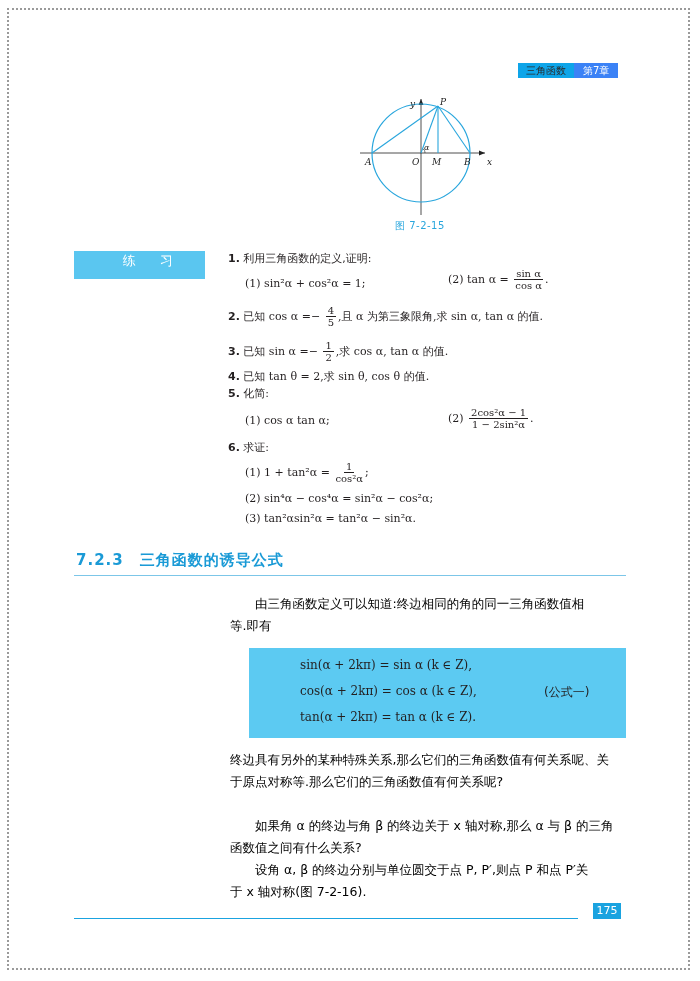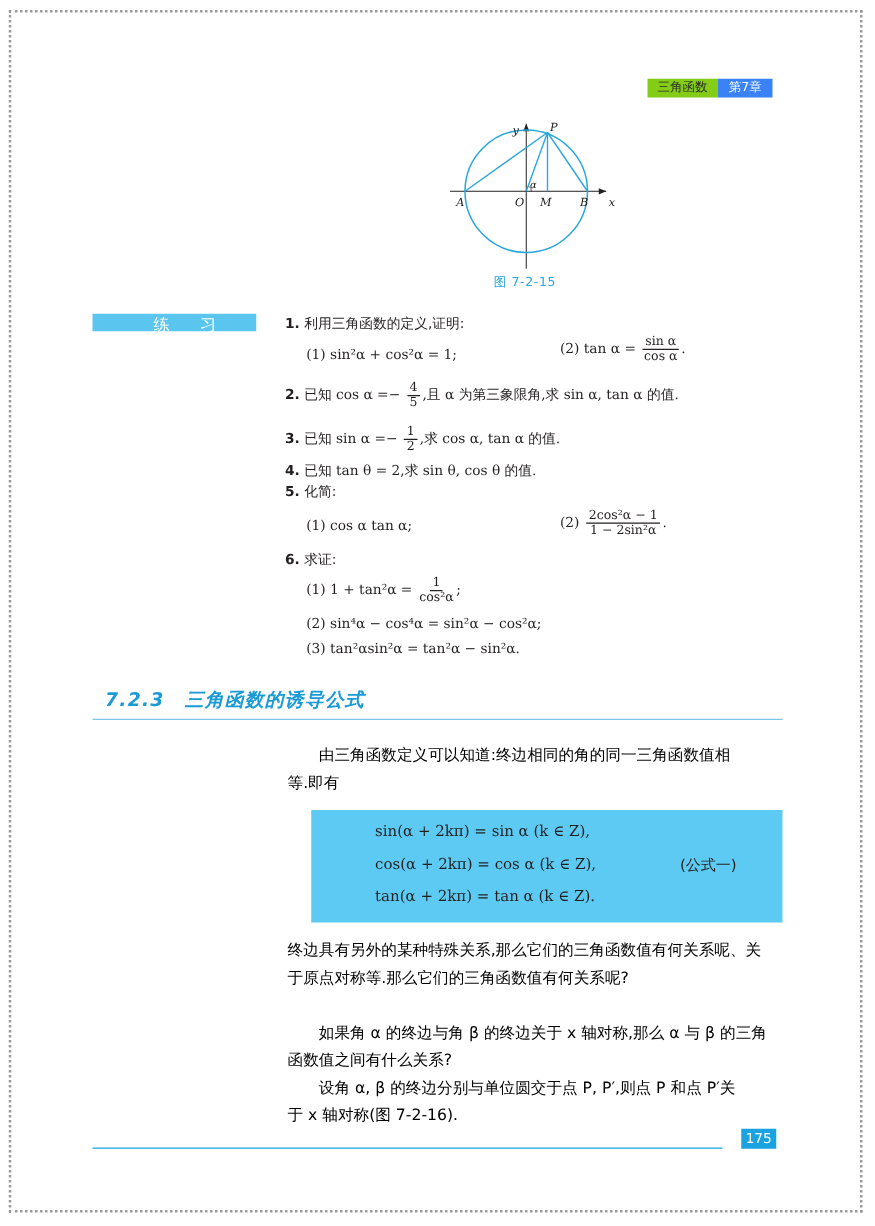--- a/index.html
+++ b/index.html
@@ -2,36 +2,36 @@
 <html><head>
 <meta charset="utf-8">
 <style>
   html, body { margin: 0; padding: 0; background: #ffffff; }
   body { width: 700px; height: 981px; position: relative; overflow: hidden;
          font-family: "DejaVu Serif", "Liberation Serif", serif; color: #231f20; }
   .page-border { position: absolute; left: 7px; top: 8px; width: 683px; height: 962px;
                  border: 2px dotted #9a9a9a; box-sizing: border-box; }
   .header { position: absolute; top: 63px; left: 518px; height: 15px; display: flex; font-size: 10px;
             font-family: "DejaVu Sans", sans-serif; }
-  .header .chap-name { background: #84cc16; color: #2a2a2a; padding: 0 8px; line-height: 15px; }
+  .header .chap-name { background: #0ea5e9; color: #2a2a2a; padding: 0 8px; line-height: 15px; }
   .header .chap-num { background: #3b82f6; color: #fff; padding: 0 9px; line-height: 15px; }
   .figure { position: absolute; left: 360px; top: 95px; width: 135px; height: 125px; }
   .fig-caption { position: absolute; left: 395px; top: 219px; font-size: 10px; color: #29a6dd;
                  font-family: "DejaVu Sans", sans-serif; letter-spacing: 0.5px; }
-  .practice-label { position: absolute; left: 74px; top: 251px; width: 131px; height: 14px;
+  .practice-label { position: absolute; left: 74px; top: 251px; width: 131px; height: 28px;
                     background: #5ac6f0; color: #fff; font-size: 13px; line-height: 20px;
                     font-family: "DejaVu Sans", sans-serif; text-align: right; box-sizing: border-box;
                     padding-right: 22px; letter-spacing: 10px; }
   .ex { position: absolute; font-size: 11px; line-height: 14px; white-space: nowrap; }
   .ex b { font-weight: bold; font-family: "DejaVu Sans", sans-serif; }
   .frac { display: inline-flex; flex-direction: column; align-items: center; vertical-align: middle;
           font-size: 10px; line-height: 11px; margin: 0 2px; }
   .frac .num { border-bottom: 1px solid #231f20; padding: 0 2px; }
-  .section-title { position: absolute; left: 84px; top: 551px; font-size: 15px; color: #1a9ad6;
-                   font-family: "DejaVu Sans", sans-serif; font-weight: bold; letter-spacing: 1px; font-style: italic; }
+  .section-title { position: absolute; left: 76px; top: 551px; font-size: 15px; color: #1a9ad6;
+                   font-family: "DejaVu Sans", sans-serif; font-weight: bold; letter-spacing: 1px; }
   .section-title .num { margin-right: 16px; }
   .section-rule { position: absolute; left: 74px; top: 575px; width: 552px; height: 1px; background: #7cc6e8; }
   .para { position: absolute; left: 230px; width: 396px; font-size: 12.5px; line-height: 22px;
           font-family: "DejaVu Sans", sans-serif; color: #000000; }
   .formula-box { position: absolute; left: 249px; top: 648px; width: 377px; height: 90px; background: #5ccaf2; }
   .formula { position: absolute; left: 300px; font-size: 12px; white-space: nowrap; }
   .formula-tag { position: absolute; left: 544px; top: 684px; font-size: 12px;
                  font-family: "DejaVu Sans", sans-serif; }
   .footer-rule { position: absolute; left: 74px; top: 918px; width: 504px; height: 1px; background: #1aa3e0; }
   .page-num { position: absolute; left: 593px; top: 903px; width: 28px; height: 16px; background: #1aa3e0;

